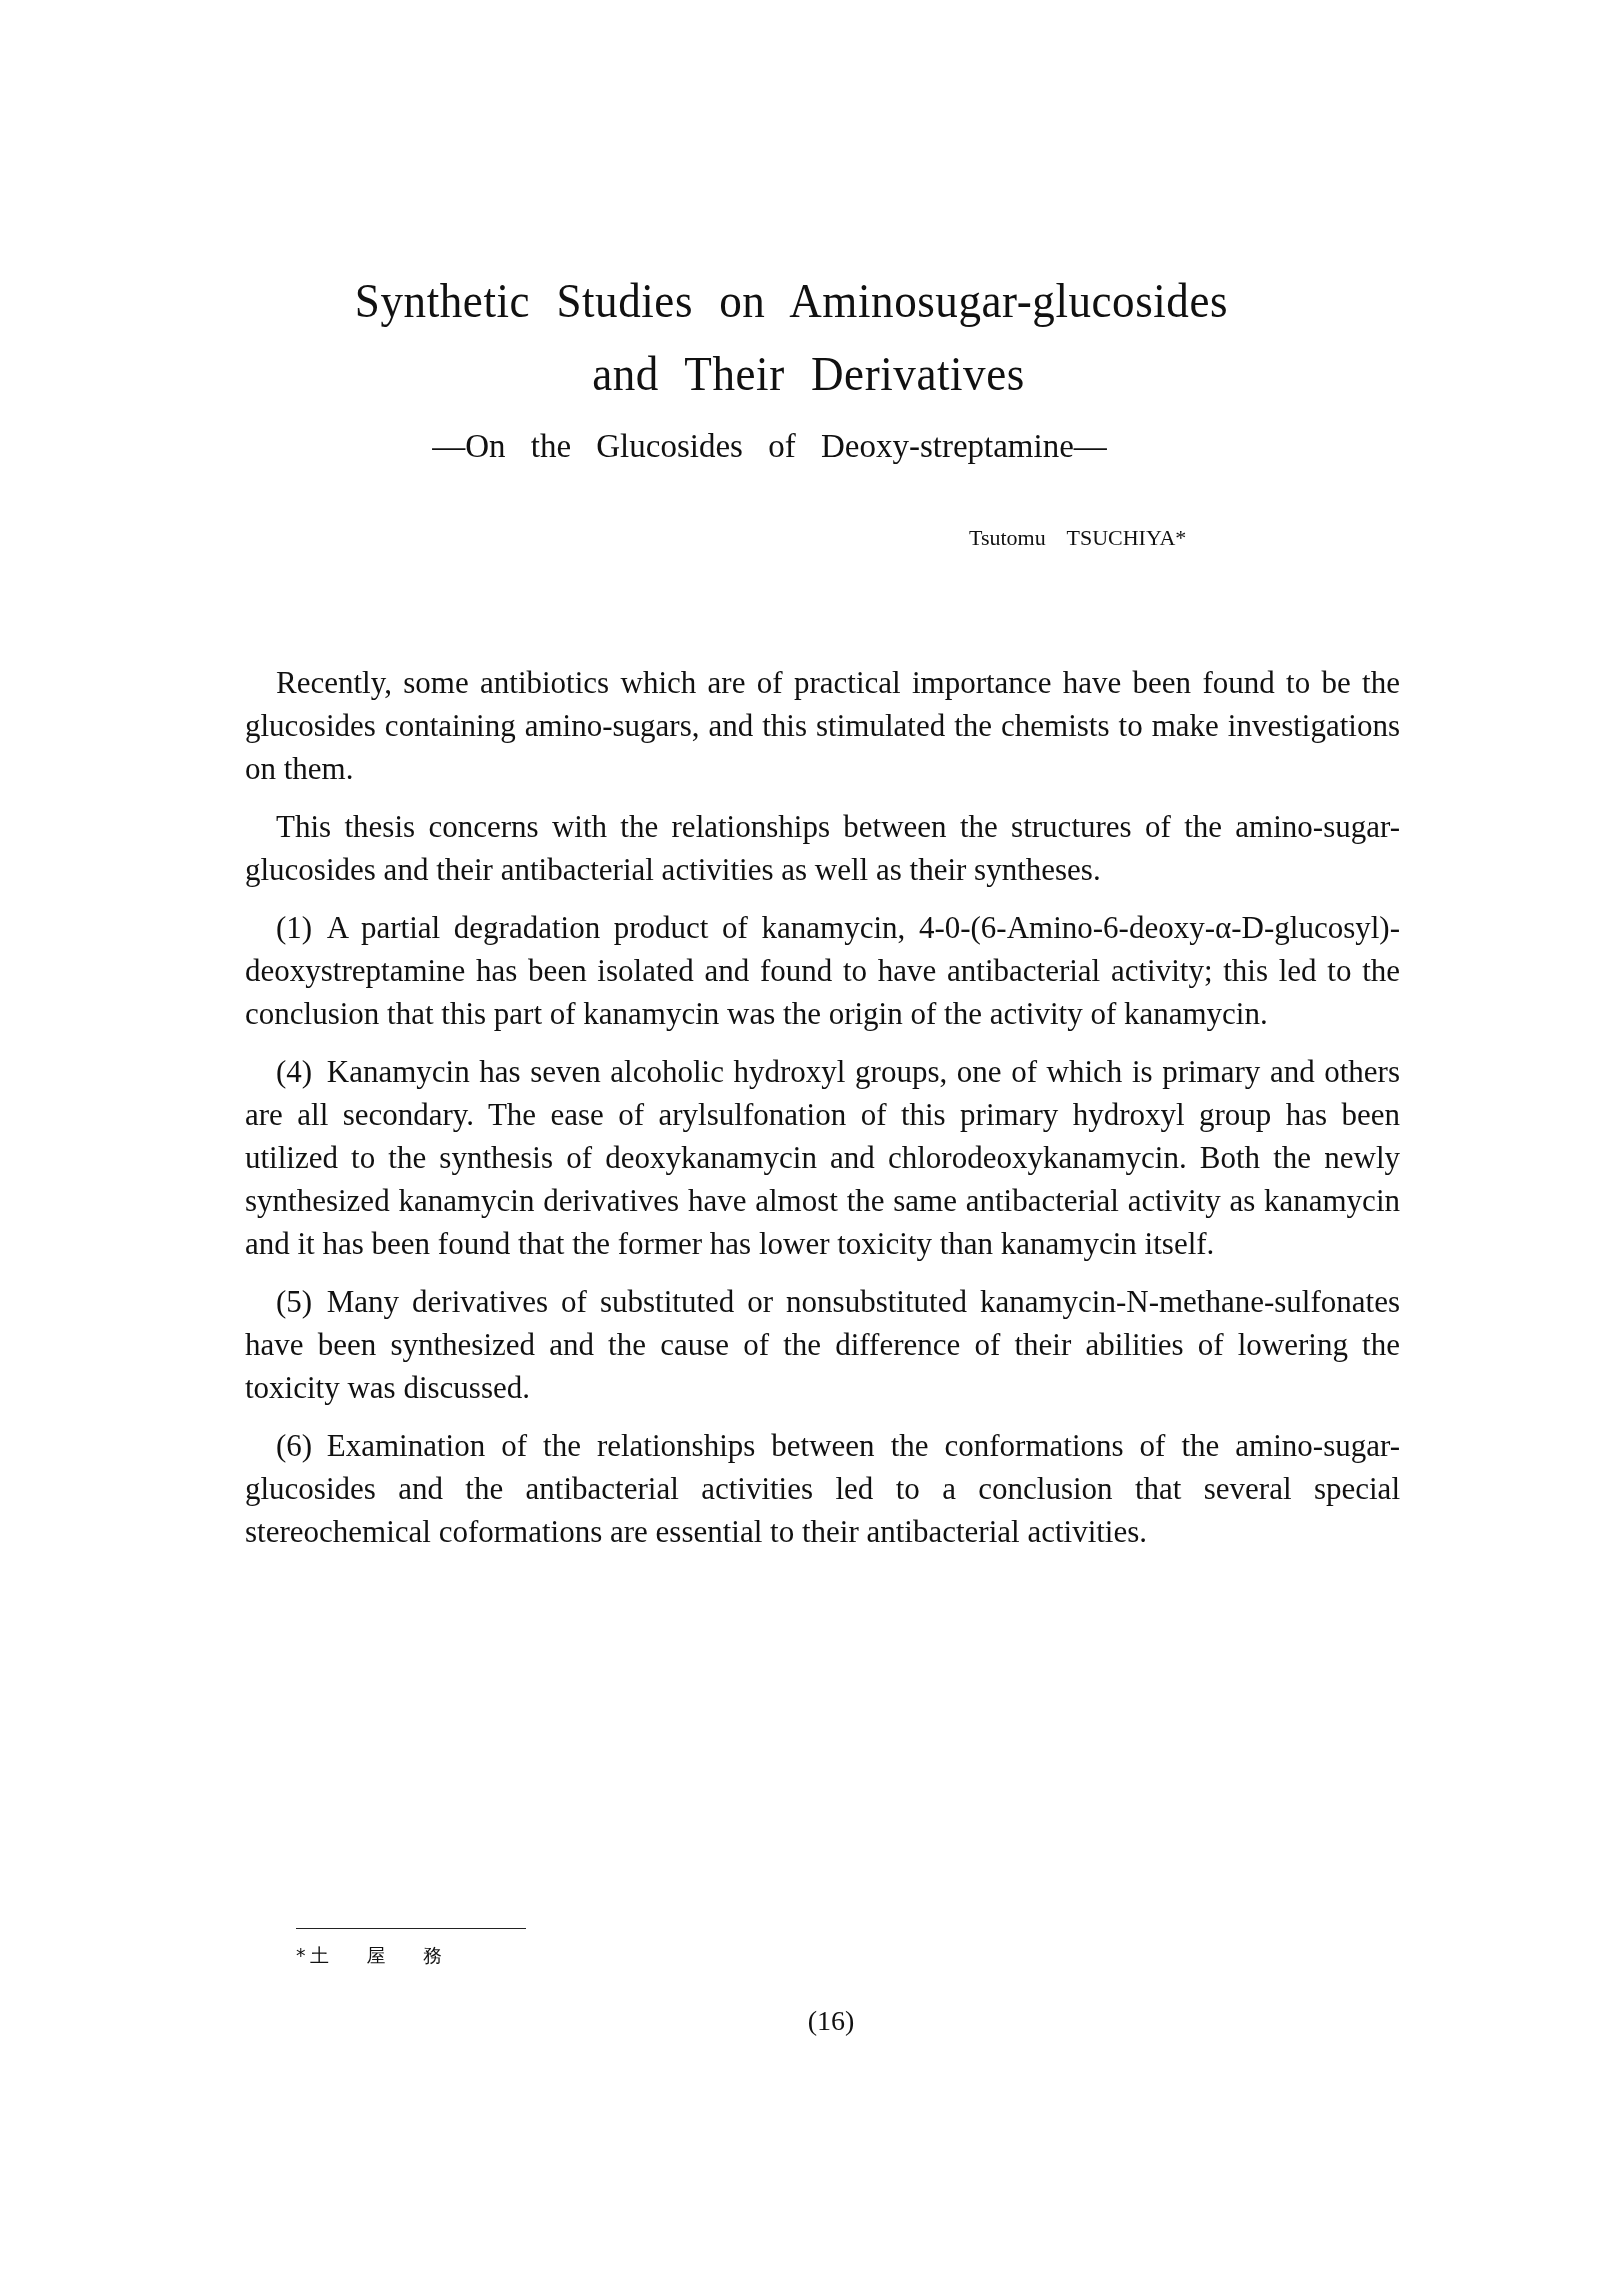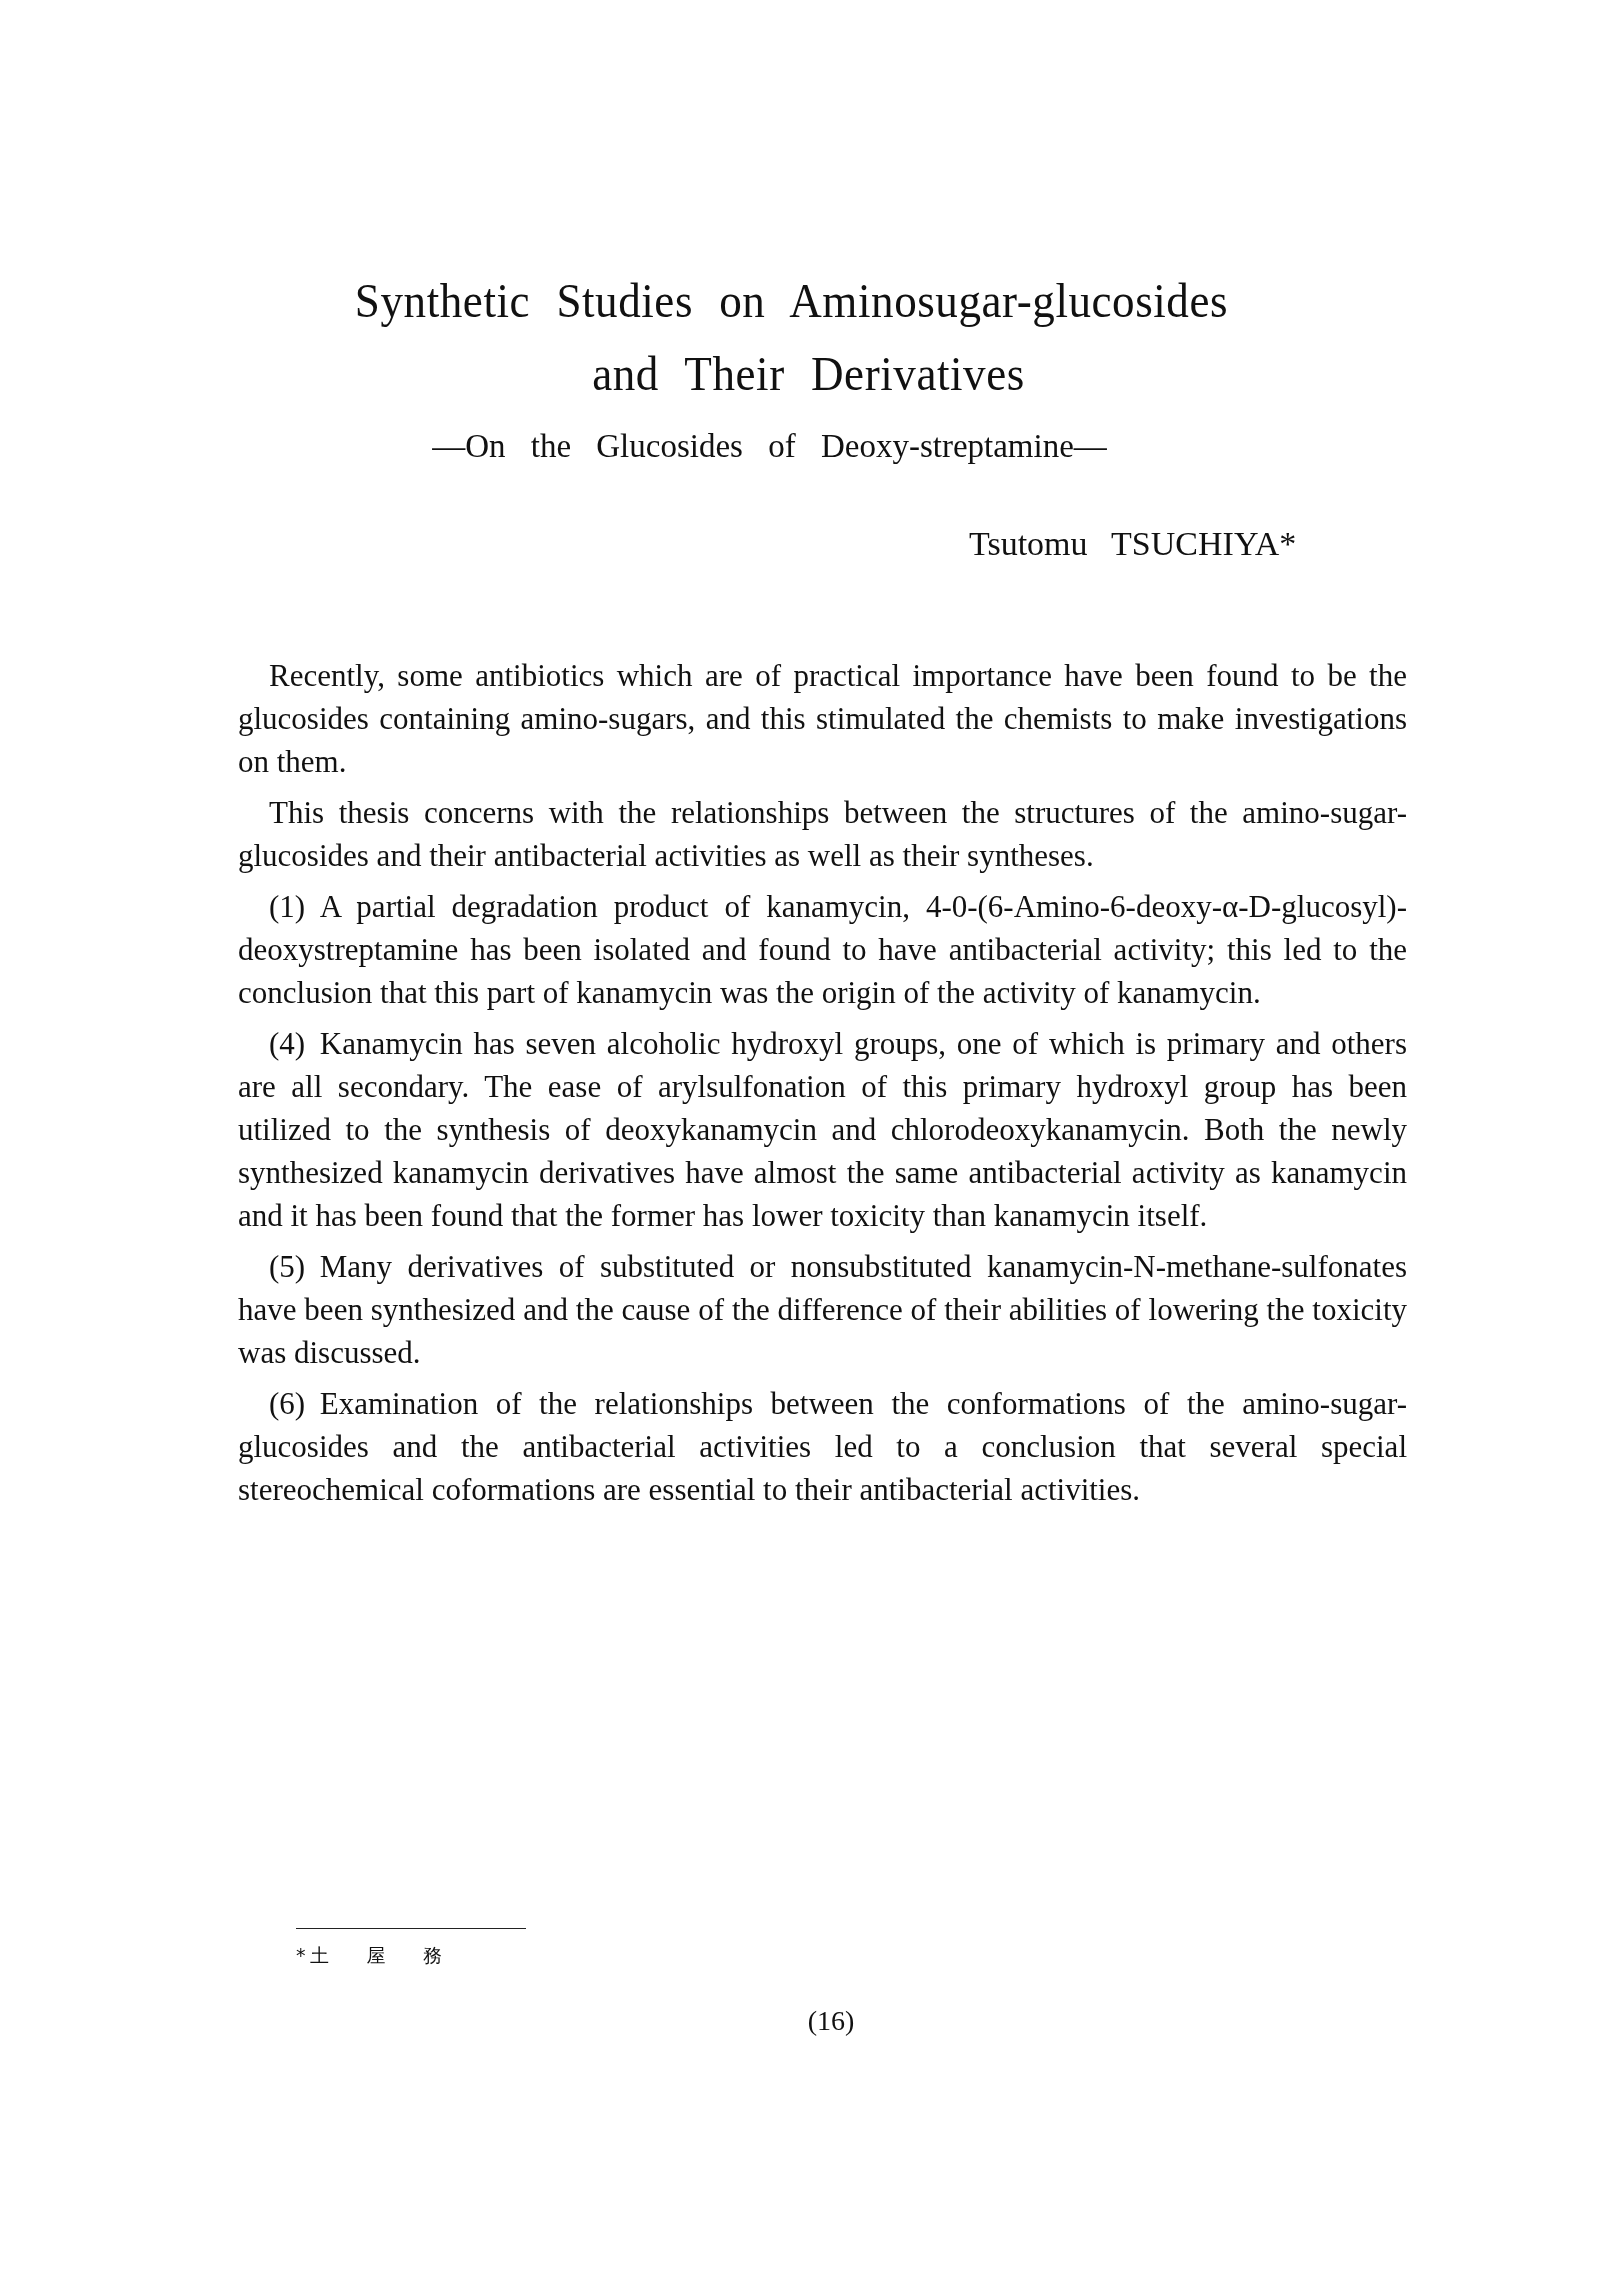--- a/index.html
+++ b/index.html
@@ -45,34 +45,34 @@
       width: 1617px;
       text-align: center;
       font-size: 33px;
       word-spacing: 17px;
       margin-left: -39px;
     }
     .author {
       position: absolute;
       top: 525px;
       left: 969px;
-      font-size: 34px;
+      font-size: 22px;
       word-spacing: 15.7px;
     }
     .body-text {
       position: absolute;
       left: 230px;
       top: 646px;
       width: 1185px;
       font-size: 31px;
       line-height: 43px;
       text-align: justify;
     }
     .body-text p {
-      margin: 8px;
+      margin: 15px;
       text-indent: 31px;
       text-align: justify;
       text-align-last: left;
       hyphens: none;
     }
     .item-num {
       margin-right: 14.6px;
     }
     .footnote-rule {
       position: absolute;

